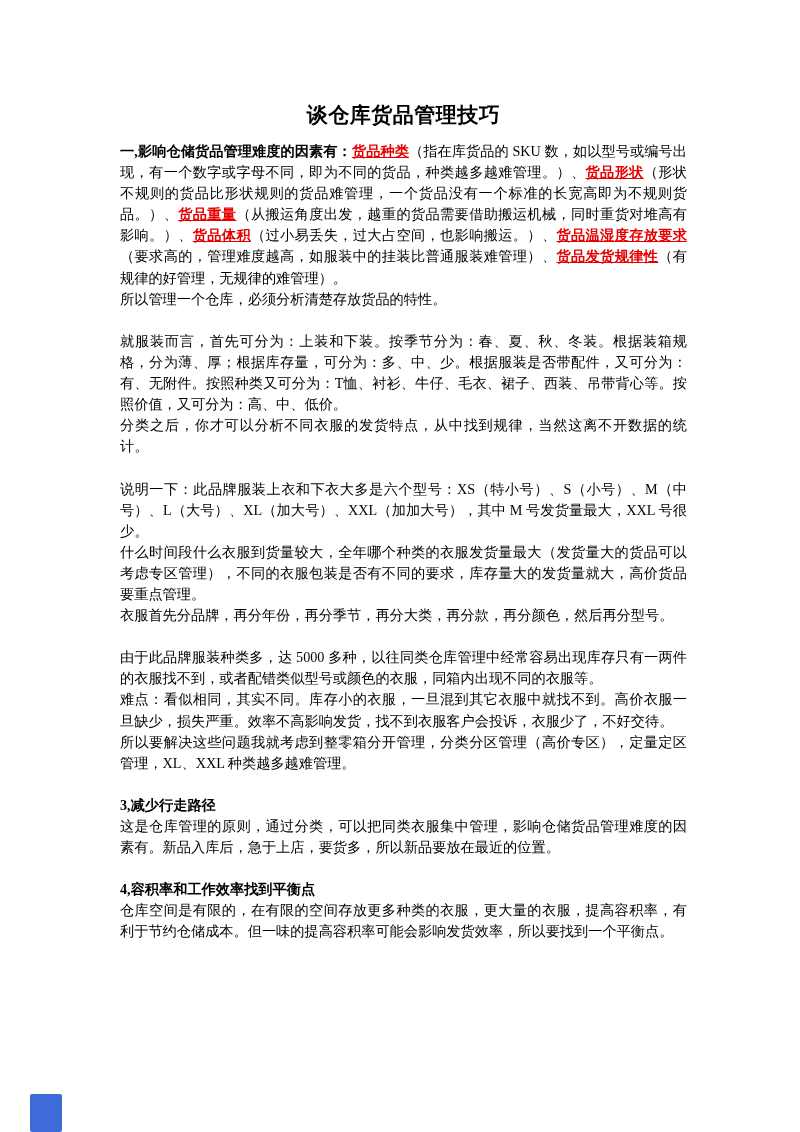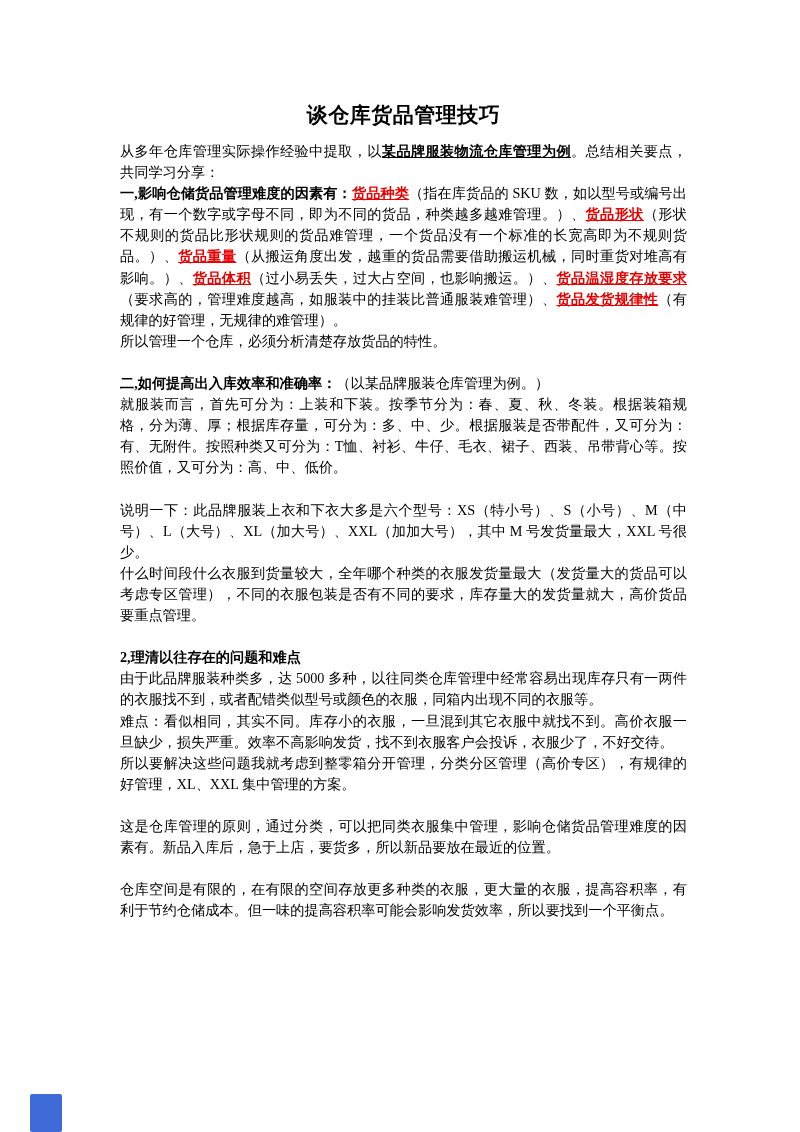--- a/index.html
+++ b/index.html
@@ -30,34 +30,35 @@
     background:var(--marker);
   }
 </style>
 </head>
 <body>
 
 <div class="page">
   <div class="doc">
     <h1 class="title">谈仓库货品管理技巧</h1>
     <div class="body-text" id="doc-body">
-        <p><span class="run-n">从多年仓库管理实际操作经验中提取，以</span><span class="run-bu">某品牌服装物流仓库管理为例</span><span class="run-n">。总结相关要点，共同学习分享：</span></p>
         <p><span class="run-b">一,影响仓储货品管理难度的因素有：</span><span class="run-r">货品种类</span><span class="run-n">（指在库货品的 SKU 数，如以型号或编号出现，有一个数字或字母不同，即为不同的货品，种类越多越难管理。）、</span><span class="run-r">货品形状</span><span class="run-n">（形状不规则的货品比形状规则的货品难管理，一个货品没有一个标准的长宽高即为不规则货品。）、</span><span class="run-r">货品重量</span><span class="run-n">（从搬运角度出发，越重的货品需要借助搬运机械，同时重货对堆高有影响。）、</span><span class="run-r">货品体积</span><span class="run-n">（过小易丢失，过大占空间，也影响搬运。）、</span><span class="run-r">货品温湿度存放要求</span><span class="run-n">（要求高的，管理难度越高，如服装中的挂装比普通服装难管理）、</span><span class="run-r">货品发货规律性</span><span class="run-n">（有规律的好管理，无规律的难管理）。</span></p>
         <p><span class="run-n">所以管理一个仓库，必须分析清楚存放货品的特性。</span></p>
         <p>&nbsp;</p>
-        <p><span class="run-b">二,如何提高出入库效率和准确率：</span><span class="run-n">（以某品牌服装仓库管理为例。）</span></p>
         <p><span class="run-n">就服装而言，首先可分为：上装和下装。按季节分为：春、夏、秋、冬装。根据装箱规格，分为薄、厚；根据库存量，可分为：多、中、少。根据服装是否带配件，又可分为：有、无附件。按照种类又可分为：T恤、衬衫、牛仔、毛衣、裙子、西装、吊带背心等。按照价值，又可分为：高、中、低价。</span></p>
+        <p><span class="run-n">分类之后，你才可以分析不同衣服的发货特点，从中找到规律，当然这离不开数据的统计。</span></p>
         <p>&nbsp;</p>
         <p><span class="run-n">说明一下：此品牌服装上衣和下衣大多是六个型号：XS（特小号）、S（小号）、M（中号）、L（大号）、XL（加大号）、XXL（加加大号），其中 M 号发货量最大，XXL 号很少。</span></p>
         <p><span class="run-n">什么时间段什么衣服到货量较大，全年哪个种类的衣服发货量最大（发货量大的货品可以考虑专区管理），不同的衣服包装是否有不同的要求，库存量大的发货量就大，高价货品要重点管理。</span></p>
+        <p><span class="run-n">衣服首先分品牌，再分年份，再分季节，再分大类，再分款，再分颜色，然后再分型号。</span></p>
         <p>&nbsp;</p>
-        <p><span class="run-b">2,理清以往存在的问题和难点</span></p>
         <p><span class="run-n">由于此品牌服装种类多，达 5000 多种，以往同类仓库管理中经常容易出现库存只有一两件的衣服找不到，或者配错类似型号或颜色的衣服，同箱内出现不同的衣服等。</span></p>
         <p><span class="run-n">难点：看似相同，其实不同。库存小的衣服，一旦混到其它衣服中就找不到。高价衣服一旦缺少，损失严重。效率不高影响发货，找不到衣服客户会投诉，衣服少了，不好交待。</span></p>
-        <p><span class="run-n">所以要解决这些问题我就考虑到整零箱分开管理，分类分区管理（高价专区），有规律的好管理，XL、XXL 集中管理的方案。</span></p>
+        <p><span class="run-n">所以要解决这些问题我就考虑到整零箱分开管理，分类分区管理（高价专区），定量定区管理，XL、XXL 种类越多越难管理。</span></p>
         <p>&nbsp;</p>
+        <p><span class="run-b">3,减少行走路径</span></p>
         <p><span class="run-n">这是仓库管理的原则，通过分类，可以把同类衣服集中管理，影响仓储货品管理难度的因素有。新品入库后，急于上店，要货多，所以新品要放在最近的位置。</span></p>
         <p>&nbsp;</p>
+        <p><span class="run-b">4,容积率和工作效率找到平衡点</span></p>
         <p><span class="run-n">仓库空间是有限的，在有限的空间存放更多种类的衣服，更大量的衣服，提高容积率，有利于节约仓储成本。但一味的提高容积率可能会影响发货效率，所以要找到一个平衡点。</span></p>
       </div>
   </div>
   <div class="corner-marker"></div>
 </div>
 
 </body></html>

